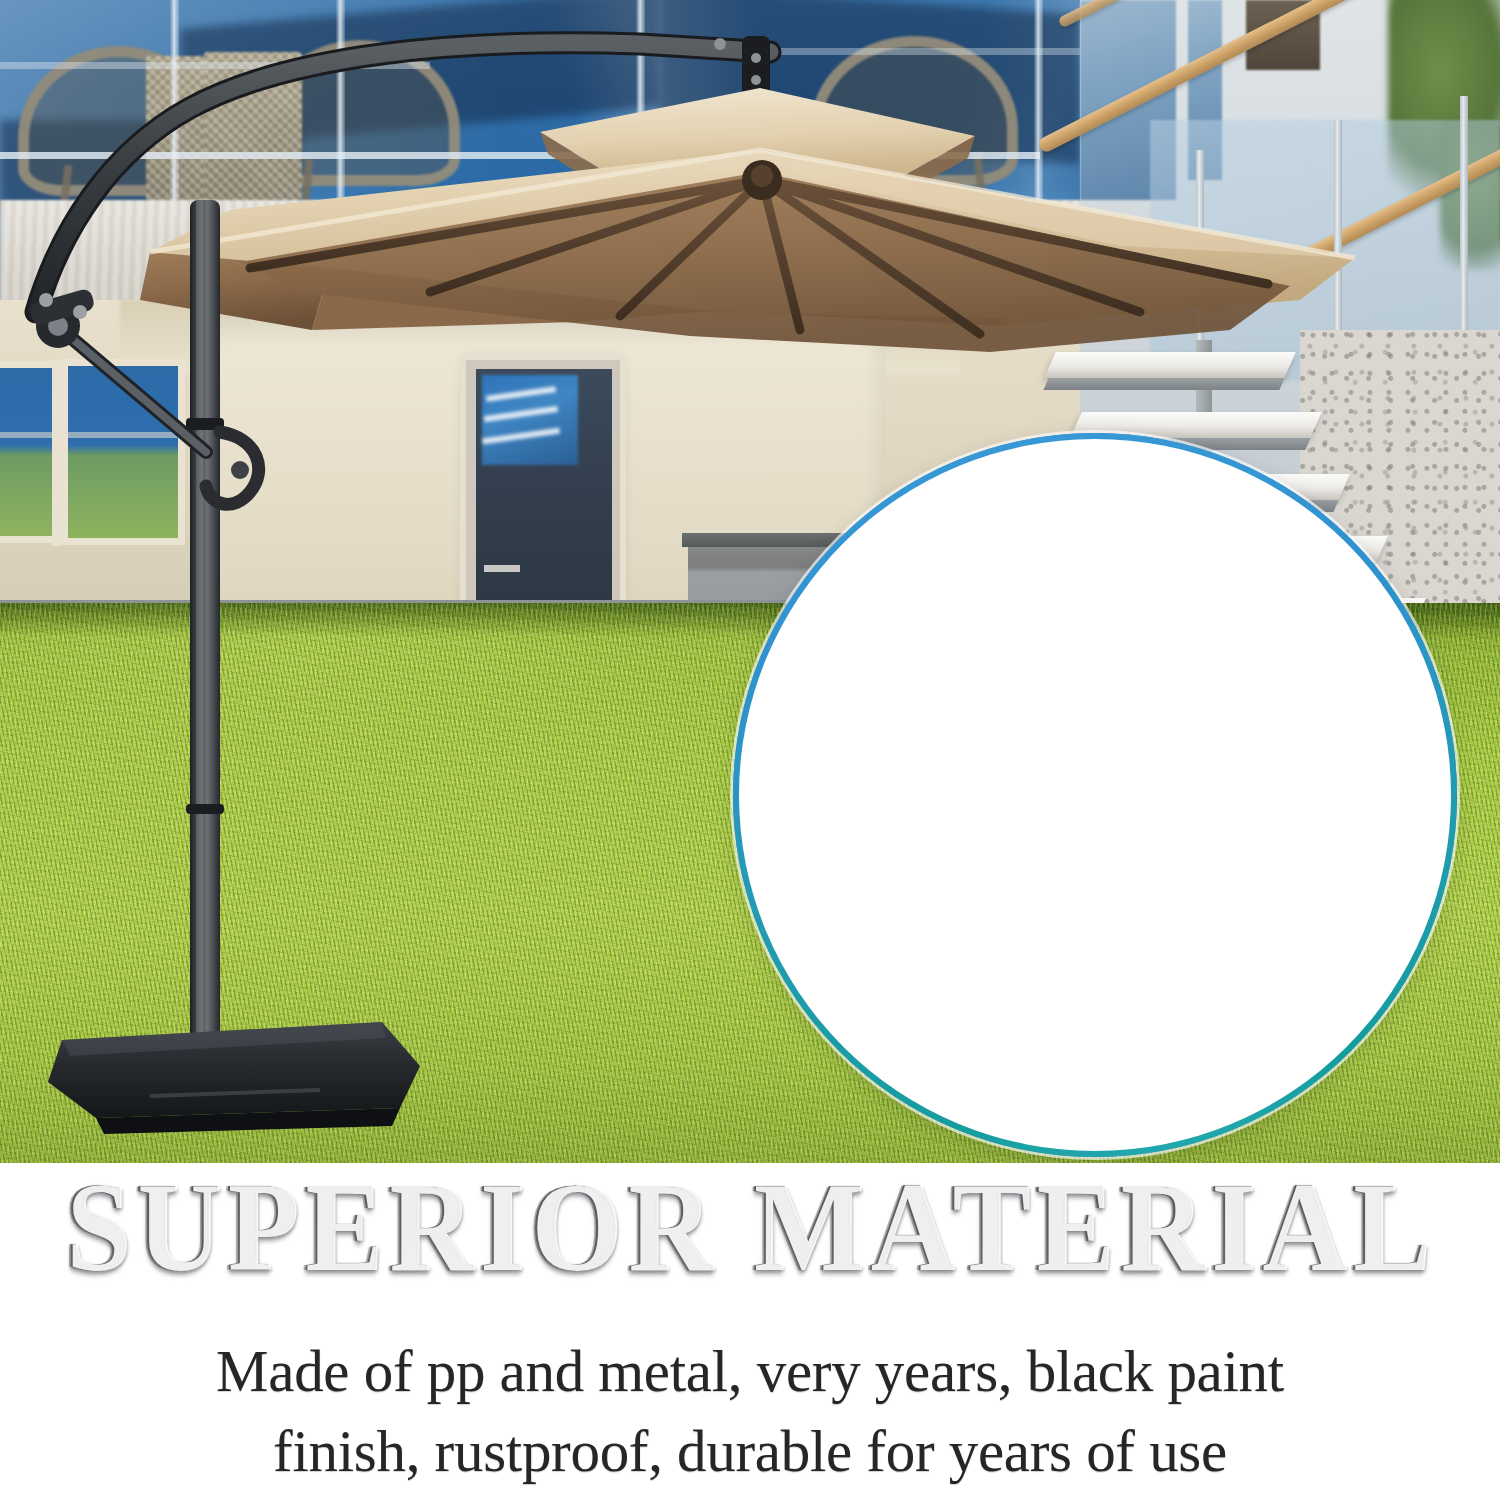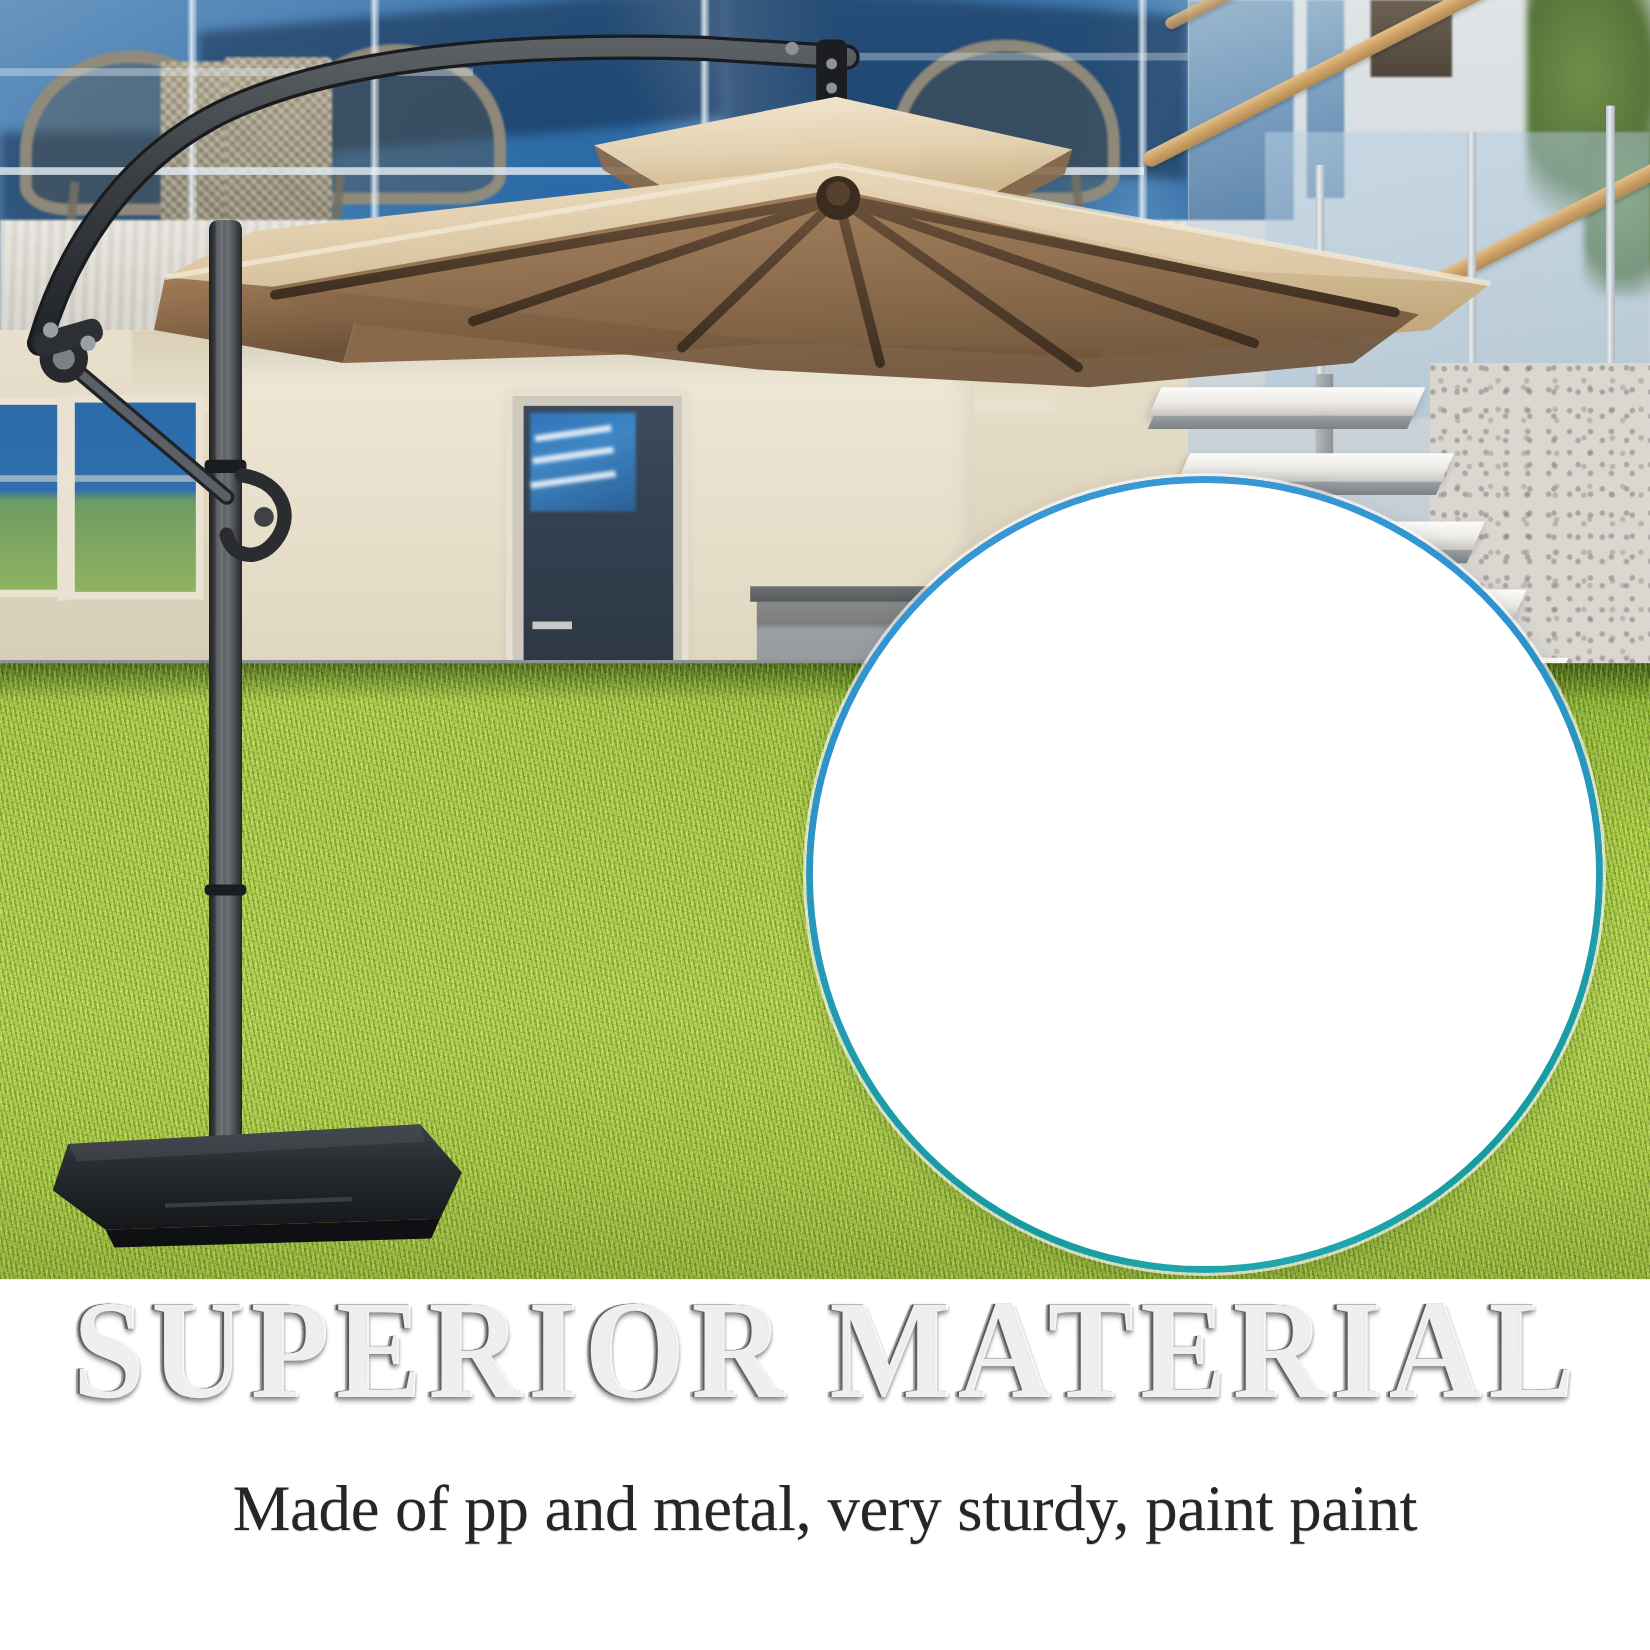--- a/index.html
+++ b/index.html
@@ -689,17 +689,18 @@
       </svg>
     </div>
     <div class="inset-ring"></div>
 
   </div>
 
   <div class="textblock">
     <div class="headline-shadow">SUPERIOR MATERIAL</div>
     <div class="headline">SUPERIOR MATERIAL</div>
     <div class="body-copy">
-      <span class="body-line">Made of pp and metal, very sturdy, paint paint</span>
+      <span class="body-line">Made of pp and metal, very years, black paint</span>
+      <span class="body-line">finish, rustproof, durable for years of use</span>
     </div>
   </div>
 
 </div>
 
 </body></html>

